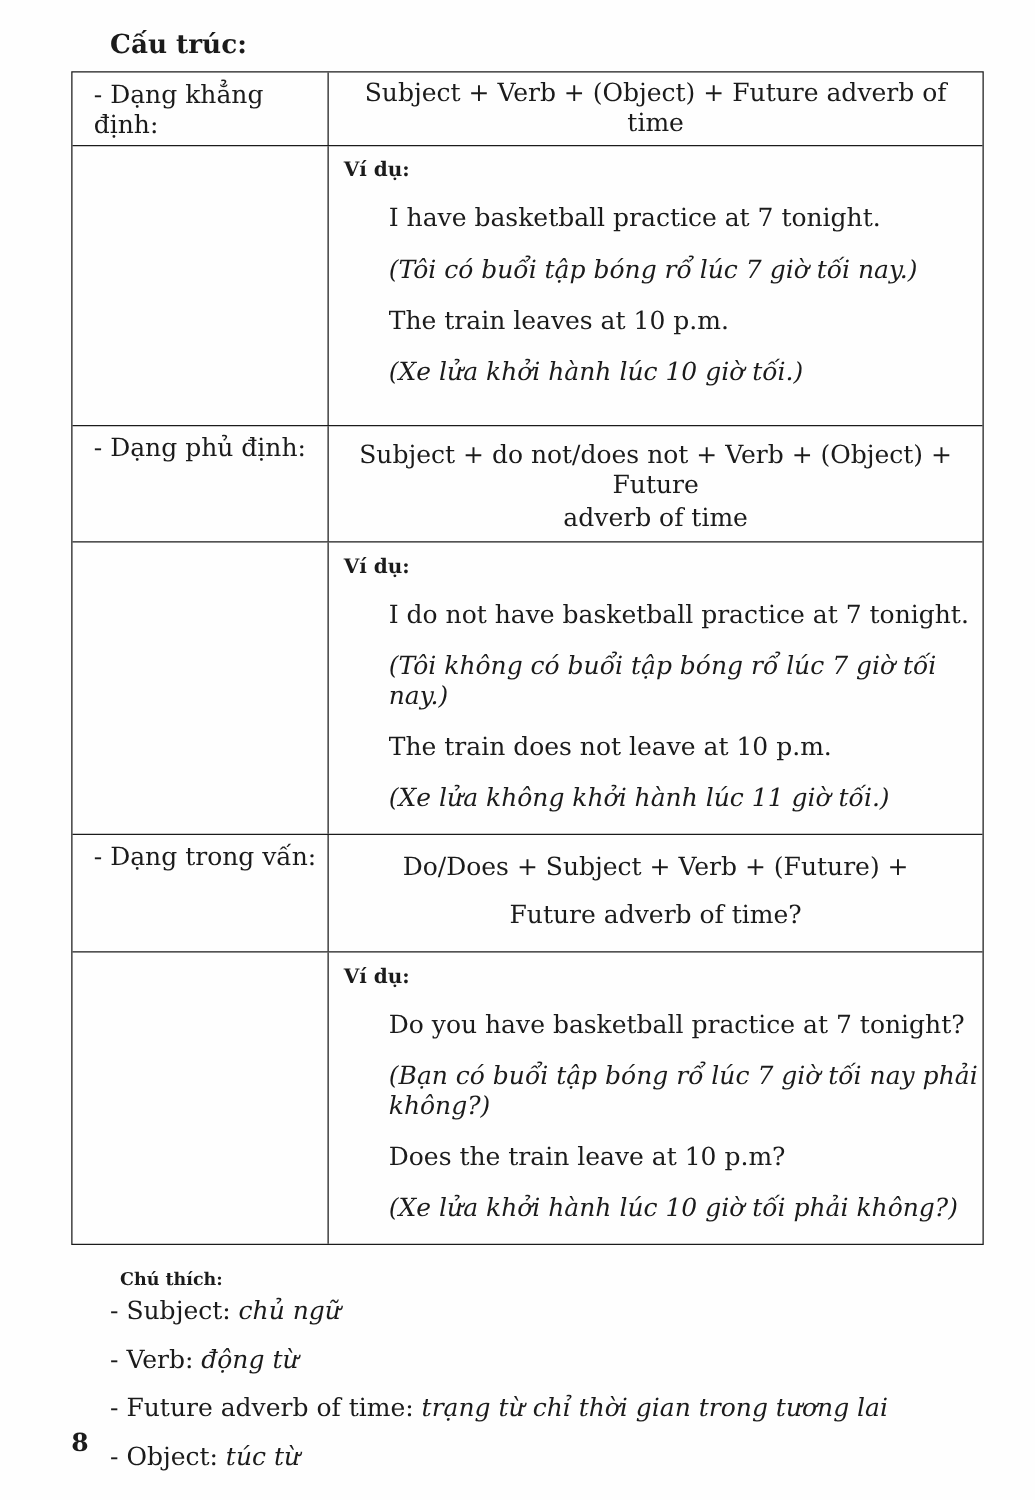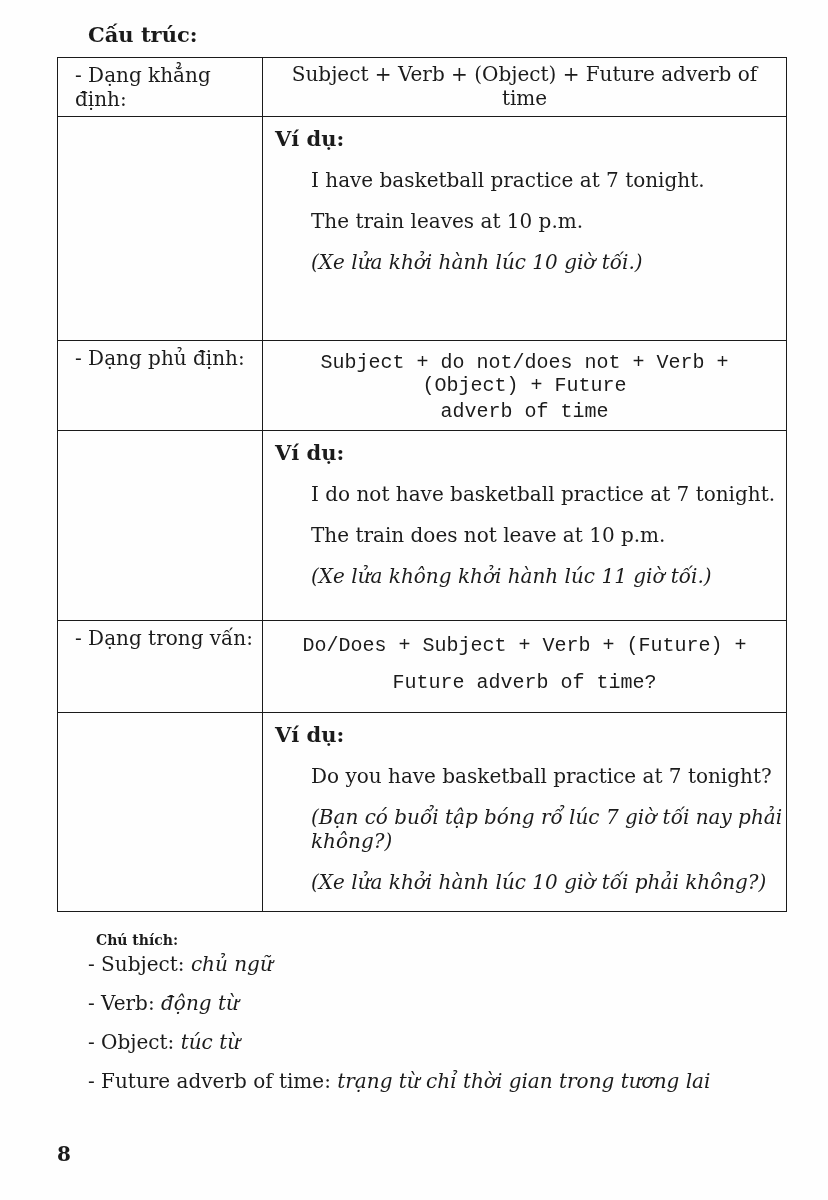--- a/index.html
+++ b/index.html
@@ -37,25 +37,25 @@
   }
   .cell-r {
     flex: 1 1 auto;
     min-width: 0;
   }
   .formula {
     text-align: center;
     font-size: 20px;
     padding: 4px 8px;
   }
-  .formula .f-line { margin: 3px 0; font-family: Liberation Mono, monospace; }
+  .formula .f-line { margin: 3px 0; }
   .formula.wide-gap .f-line { margin: 9px 0 14px 0; }
   .vidu {
     font-weight: bold;
-    font-size: 21px;
+    font-size: 16px;
     padding: 9px 0 0 12px;
   }
   .ex {
     font-size: 20px;
     margin: 17px 0 17px 48px;
   }
   .ex.vi { font-style: italic; }
   .row-ex-a { min-height: 224px; }
   .row-ex-b { min-height: 190px; }
   .row-ex-c { min-height: 178px; }
@@ -92,40 +92,42 @@
       <div class="cell-r">
         <div class="formula">Subject + Verb + (Object) + Future adverb of time</div>
       </div>
     </div>
 
     <div class="t-row row-ex-a">
       <div class="cell-l"></div>
       <div class="cell-r">
         <div class="vidu">Ví dụ:</div>
         <div class="ex en">I have basketball practice at 7 tonight.</div>
+        <div class="ex vi">(Tôi có buổi tập bóng rổ lúc 7 giờ tối nay.)</div>
         <div class="ex en">The train leaves at 10 p.m.</div>
         <div class="ex vi">(Xe lửa khởi hành lúc 10 giờ tối.)</div>
       </div>
     </div>
 
     <div class="t-row row-lab-b">
       <div class="cell-l">- Dạng phủ định:</div>
       <div class="cell-r">
         <div class="formula">
           <div class="f-line">Subject + do not/does not + Verb + (Object) + Future</div>
           <div class="f-line">adverb of time</div>
         </div>
       </div>
     </div>
 
     <div class="t-row row-ex-b">
       <div class="cell-l"></div>
       <div class="cell-r">
         <div class="vidu">Ví dụ:</div>
         <div class="ex en">I do not have basketball practice at 7 tonight.</div>
+        <div class="ex vi">(Tôi không có buổi tập bóng rổ lúc 7 giờ tối nay.)</div>
         <div class="ex en">The train does not leave at 10 p.m.</div>
         <div class="ex vi">(Xe lửa không khởi hành lúc 11 giờ tối.)</div>
       </div>
     </div>
 
     <div class="t-row">
       <div class="cell-l">- Dạng trong vấn:</div>
       <div class="cell-r">
         <div class="formula wide-gap">
           <div class="f-line">Do/Does + Subject + Verb + (Future) +</div>
@@ -133,37 +135,38 @@
         </div>
       </div>
     </div>
 
     <div class="t-row row-ex-c">
       <div class="cell-l"></div>
       <div class="cell-r">
         <div class="vidu">Ví dụ:</div>
         <div class="ex en">Do you have basketball practice at 7 tonight?</div>
         <div class="ex vi">(Bạn có buổi tập bóng rổ lúc 7 giờ tối nay phải không?)</div>
+        <div class="ex en">Does the train leave at 10 p.m?</div>
         <div class="ex vi">(Xe lửa khởi hành lúc 10 giờ tối phải không?)</div>
       </div>
     </div>
 
   </div>
 
   <div class="notes">
     <div class="notes-title">Chú thích:</div>
     <div class="note">
       <span>- Subject: </span><span class="it">chủ ngữ</span>
     </div>
     <div class="note">
       <span>- Verb: </span><span class="it">động từ</span>
     </div>
     <div class="note">
-      <span>- Object: </span><span class="it">túc từ</span>
+      <span>- Future adverb of time: </span><span class="it">trạng từ chỉ thời gian trong tương lai</span>
     </div>
     <div class="note">
-      <span>- Future adverb of time: </span><span class="it">trạng từ chỉ thời gian trong tương lai</span>
+      <span>- Object: </span><span class="it">túc từ</span>
     </div>
   </div>
 
   <div class="pagenum">8</div>
 
 </div>
 
 </body></html>

